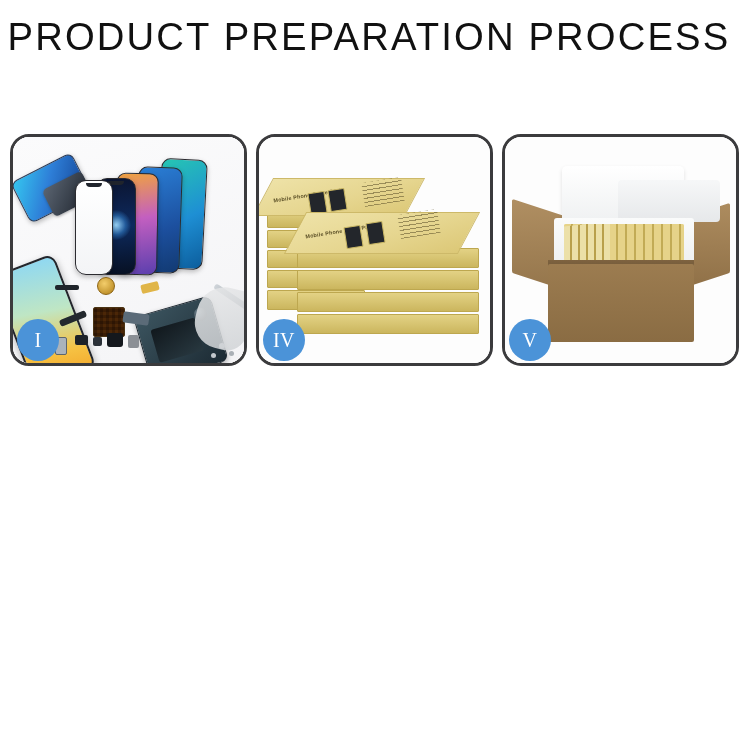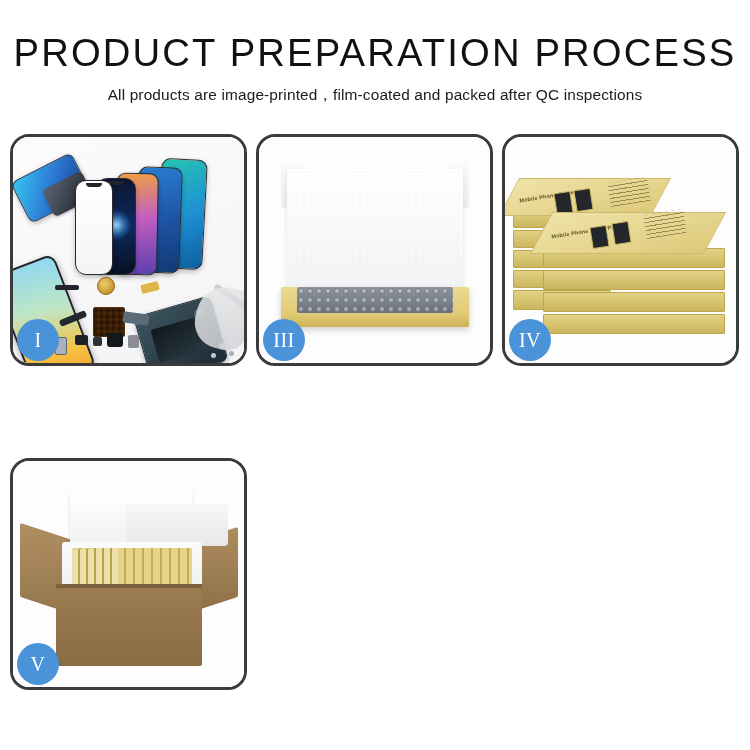--- a/index.html
+++ b/index.html
@@ -6,21 +6,21 @@
   body{
     width:750px;height:750px;
     background:#ffffff;
     font-family:"Liberation Sans","DejaVu Sans",sans-serif;
     overflow:hidden;
     position:relative;
   }
   .page{width:750px;height:750px;position:relative;}
 
   
-  .header{padding-top:30px;text-align:center;}
+  .header{padding-top:14px;text-align:left;}
   .title{
     font-size:39px;
     font-weight:400;
     letter-spacing:2.2px;
     color:#111111;
     line-height:46px;
     white-space:nowrap;
     transform:scaleX(0.98);
   }
   .subtitle{
@@ -280,21 +280,20 @@
   .p6-tab2{position:absolute;left:28px;top:146px;width:18px;height:14px;background:rgba(120,96,62,.45);border-radius:1px;}
   .p6-edge{position:absolute;left:104px;top:42px;width:2px;height:104px;background:rgba(90,72,46,.45);}
 </style>
 </head>
 <body>
 
 <div class="page">
 
   <div class="header">
     <div class="title">PRODUCT PREPARATION PROCESS</div>
-    <div class="subtitle">All products are image-printed，film-coated and packed after QC inspections</div>
   </div>
 
   <div class="grid">
 
     <div class="panel">
       <div class="stage">
         <div class="p1-bg"></div>
 
         <div class="blue-screen"></div>
         <div class="blue-screen2"></div>
@@ -331,35 +330,20 @@
         <div class="part pt-tweez"></div>
         <div class="part pt-screw1"></div>
         <div class="part pt-screw2"></div>
         <div class="part pt-screw3"></div>
         <div class="hand"></div>
       </div>
       <div class="badge">I</div>
     </div>
 
 
-    <div class="panel">
-      <div class="stage">
-        <div class="p3-wrap">
-          <div class="p3-lidL"></div>
-          <div class="p3-lidR"></div>
-          <div class="p3-foamback">
-            <div class="p3-foamtex"></div>
-          </div>
-          <div class="p3-tray"></div>
-          <div class="p3-grayroll"></div>
-          <div class="p3-trayfront"></div>
-        </div>
-      </div>
-      <div class="badge">III</div>
-    </div>
 
     <div class="panel">
       <div class="stage">
         <div class="p4">
 
           <div class="kside" style="left:0px;top:58px;width:96px;height:16px;"></div>
           <div class="kside" style="left:0px;top:78px;width:96px;height:16px;"></div>
           <div class="kside" style="left:0px;top:98px;width:96px;height:16px;"></div>
           <div class="kside" style="left:0px;top:118px;width:96px;height:16px;"></div>
           <div class="kside" style="left:0px;top:138px;width:96px;height:18px;"></div>

